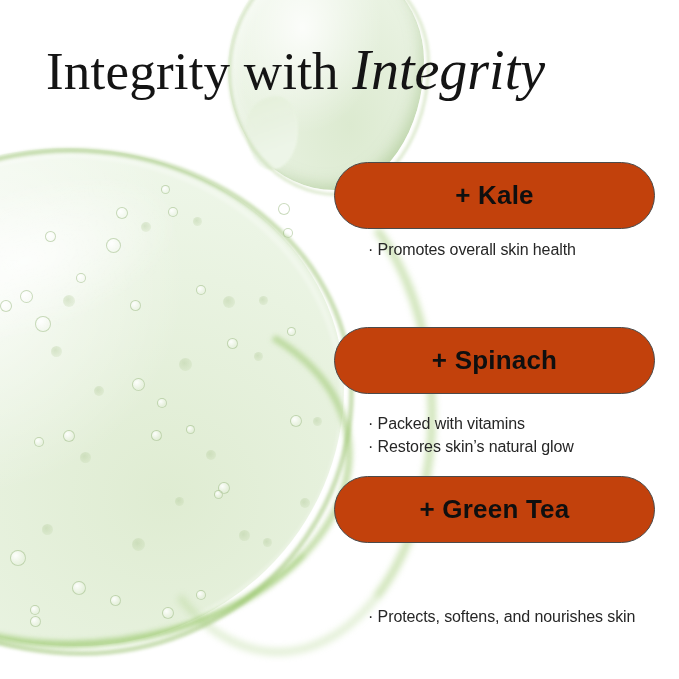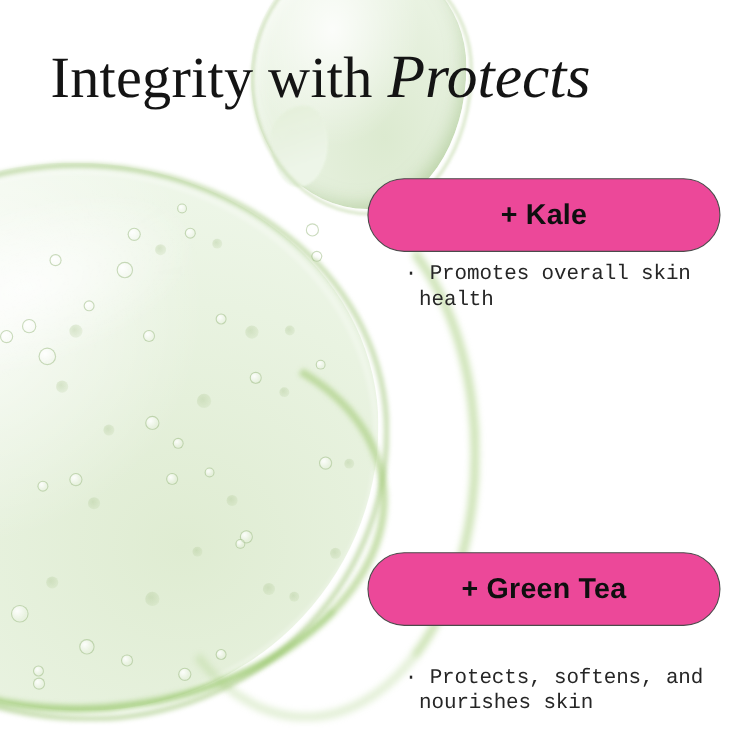--- a/index.html
+++ b/index.html
@@ -136,59 +136,59 @@
     letter-spacing:0px;
   }
 
   
   .card{
     position:absolute;
     left:334px;
     width:321px;
     height:67px;
     box-sizing:border-box;
-    background:#ec4899;
+    background:#c2410c;
     border:1px solid #4b4b4b;
     border-radius:34px;
     display:flex;
     align-items:center;
     justify-content:center;
   }
   .card-title{
     font-family:"Liberation Sans", sans-serif;
     font-size:26px;
     font-weight:700;
     color:#0f0f0f;
     letter-spacing:.2px;
   }
 
   .bullets{
     position:absolute;
     left:368px;
     width:300px;
-    font-family:Liberation Mono, monospace;
-    font-size:19px;
+    font-family:Liberation Sans, sans-serif;
+    font-size:16px;
     line-height:23px;
     color:#262626;
     letter-spacing:-.1px;
   }
   .bullets .li{
     display:block;
     padding-left:13px;
     text-indent:-13px;
     white-space:normal;
   }
   .bullets .li .dot{color:#262626;}
 
   
   #card-kale{top:162px;}
   #bullets-kale{top:238px;}
   #card-spinach{top:327px;}
   #bullets-spinach{top:412px;}
-  #card-greentea{top:502px;}
+  #card-greentea{top:476px;}
   #bullets-greentea{top:605px;}
 </style>
 </head>
 <body>
 
 <div id="stage">
 
   <div class="art-layer">
 
     <div class="blob-top"></div>
@@ -248,30 +248,37 @@
     <div class="bubble dot" style="left:80px;top:452px;width:11px;height:11px;"></div>
     <div class="bubble dot" style="left:42px;top:524px;width:11px;height:11px;"></div>
     <div class="bubble dot" style="left:132px;top:538px;width:13px;height:13px;"></div>
     <div class="bubble dot" style="left:239px;top:530px;width:11px;height:11px;"></div>
     <div class="bubble dot" style="left:263px;top:538px;width:9px;height:9px;"></div>
     <div class="bubble dot" style="left:175px;top:497px;width:9px;height:9px;"></div>
     <div class="bubble dot" style="left:300px;top:498px;width:10px;height:10px;"></div>
   </div>
 
   <div class="headline">
-    <span>Integrity with </span><span class="em">Protects</span>
+    <span>Integrity with </span><span class="em">Integrity</span>
   </div>
 
   <div class="card" id="card-kale">
     <span class="card-title">+ Kale</span>
   </div>
   <div class="bullets" id="bullets-kale">
     <span class="li"><span class="dot">·</span> <span>Promotes overall skin health</span></span>
   </div>
 
+  <div class="card" id="card-spinach">
+    <span class="card-title">+ Spinach</span>
+  </div>
+  <div class="bullets" id="bullets-spinach">
+    <span class="li"><span class="dot">·</span> <span>Packed with vitamins</span></span>
+    <span class="li"><span class="dot">·</span> <span>Restores skin’s natural glow</span></span>
+  </div>
 
   <div class="card" id="card-greentea">
     <span class="card-title">+ Green Tea</span>
   </div>
   <div class="bullets" id="bullets-greentea">
     <span class="li"><span class="dot">·</span> <span>Protects, softens, and nourishes skin</span></span>
   </div>
 
 </div>
 

